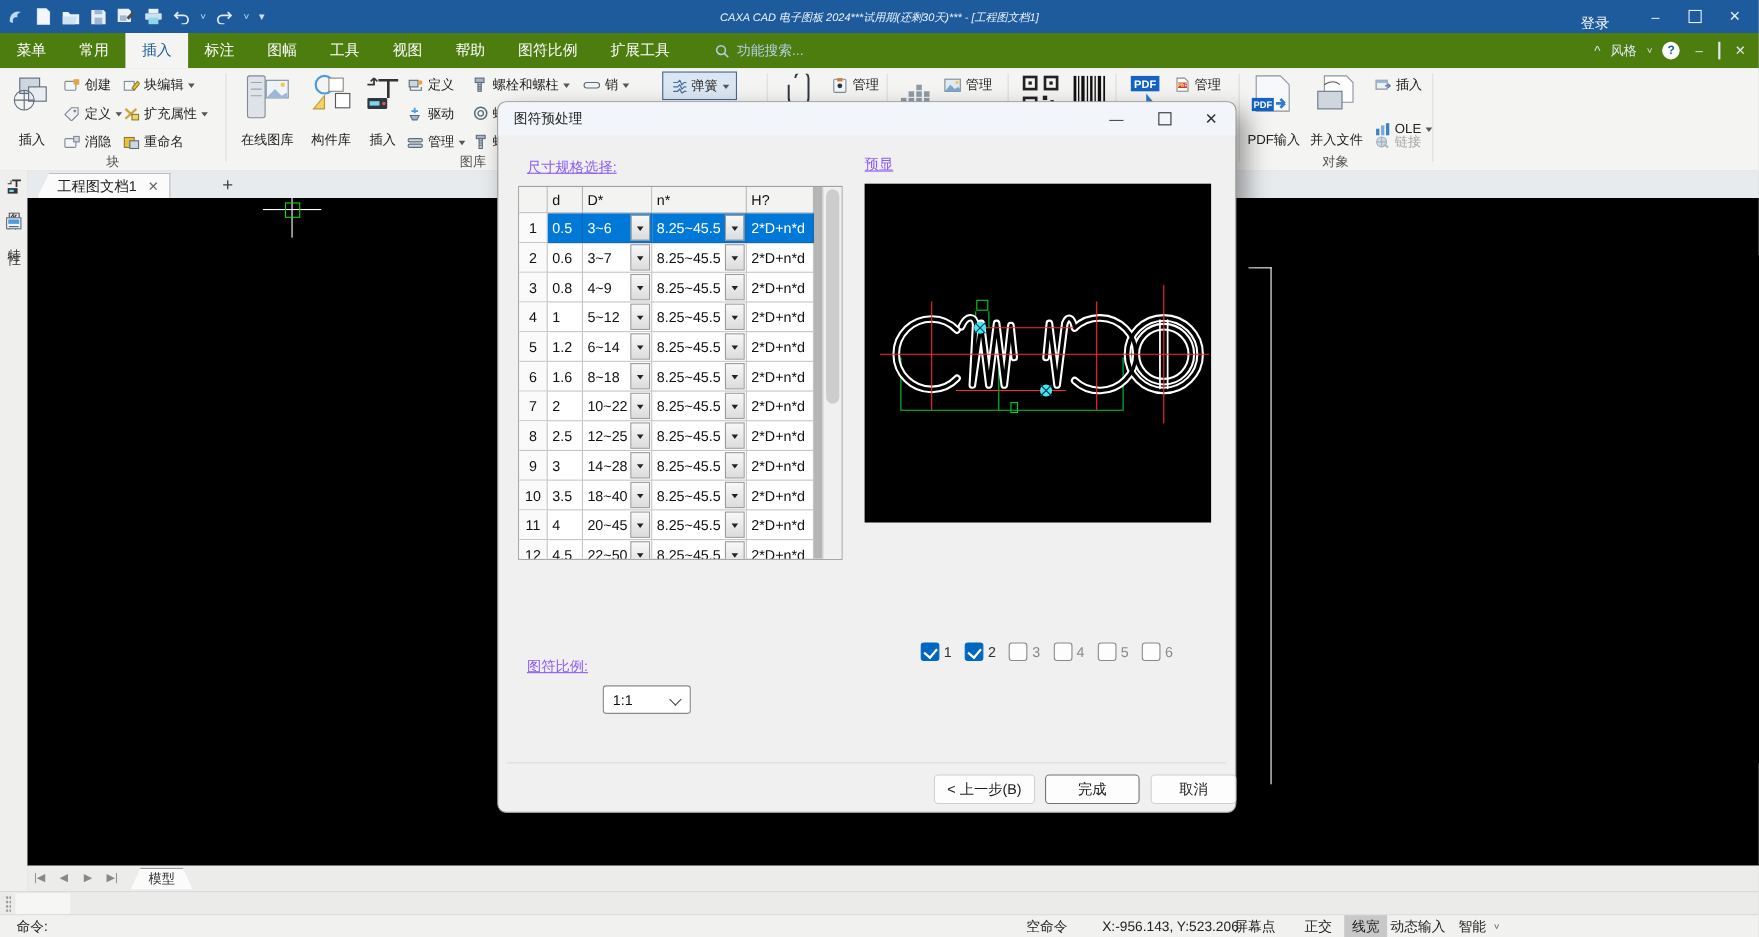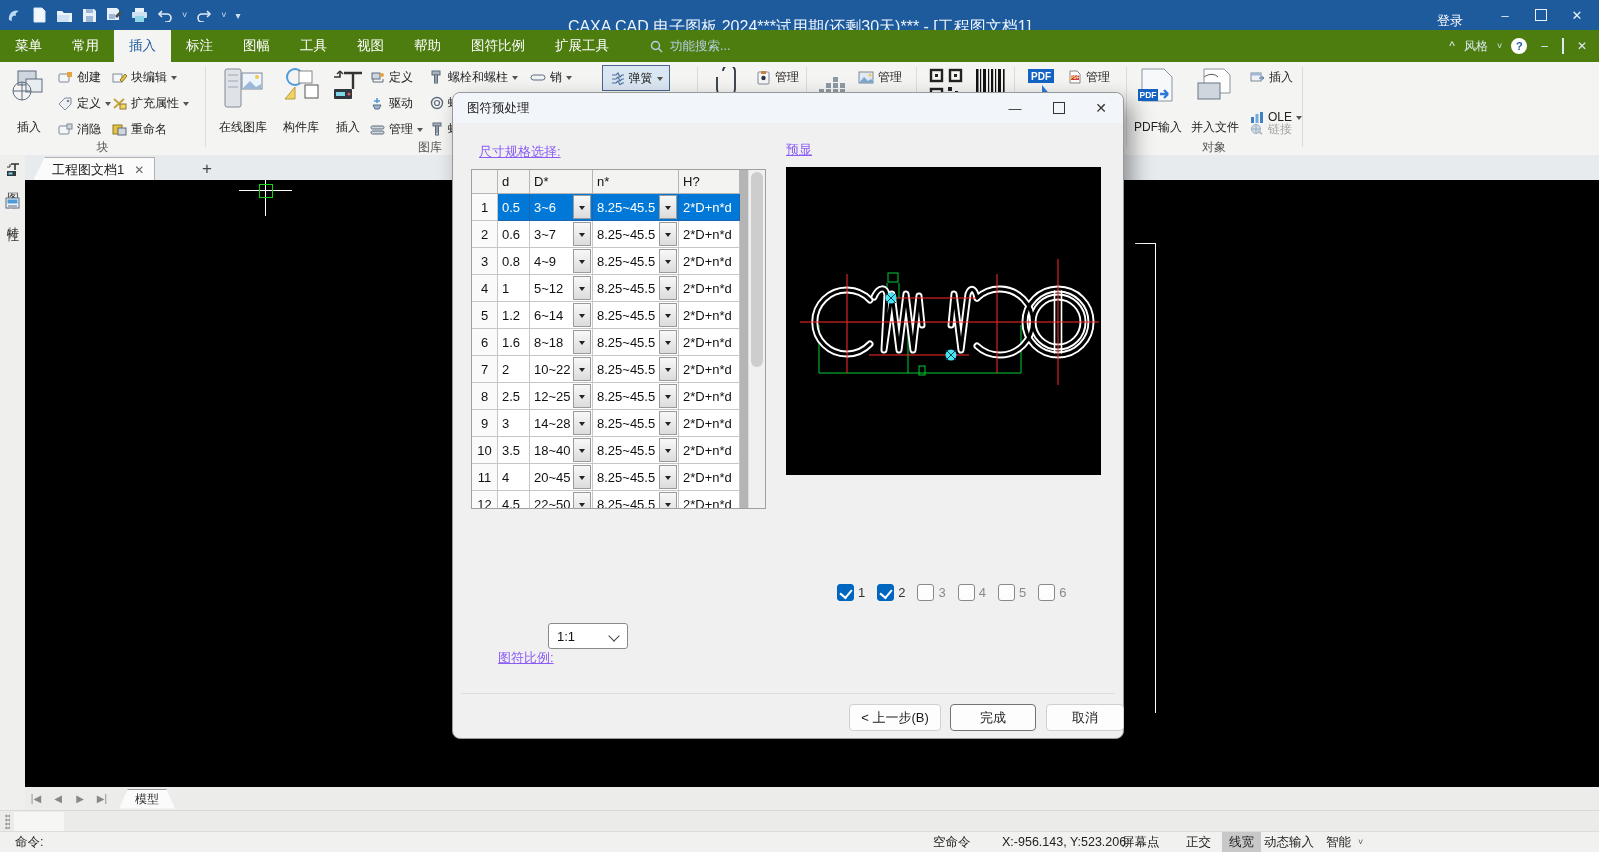--- a/index.html
+++ b/index.html
@@ -3,22 +3,22 @@
 <meta charset="utf-8">
 <style>
   html,body{margin:0;padding:0;background:#444;}
   #app{position:relative;width:1599px;height:852px;overflow:hidden;
        font-family:"Liberation Sans","DejaVu Sans",sans-serif;background:#f0f0f0;
        -webkit-font-smoothing:antialiased;}
   
   .titlebar{position:absolute;left:0;top:0;width:100%;height:30px;background:#1d5b9d;color:#fff;}
   .qat{position:absolute;left:6px;top:0;height:30px;display:flex;align-items:center;gap:9px;}
   .qat svg{display:block}
-  .title-text{position:absolute;left:50%;top:12px;transform:translateX(-50%);line-height:30px;
-              font-size:16px;white-space:nowrap;color:#eef4fb;}
+  .title-text{position:absolute;left:50%;top:2px;transform:translateX(-50%);line-height:30px;
+              font-size:10px;white-space:nowrap;color:#eef4fb;font-style:italic;}
   .tb-right{position:absolute;right:6px;top:0;height:30px;display:flex;align-items:flex-end;gap:4px;}
   .login{font-size:13px;margin-right:22px;}
   .winbtn{width:32px;height:30px;display:flex;align-items:center;justify-content:center;font-size:13px;color:#e9f0f8;}
   
   .menurow{position:absolute;left:0;top:30px;width:100%;height:32px;background:#4d7c0f;color:#fff;
            display:flex;align-items:center;font-size:13.5px;}
   .mtab{padding:0 15px;height:32px;line-height:32px;white-space:nowrap;}
   .mtab.active{background:#f4f4f3;color:#1d5b9d;}
   .msearch{display:flex;align-items:center;gap:7px;margin-left:26px;color:#b9cfe6;font-size:12.5px;}
   .mr-right{margin-left:auto;display:flex;align-items:center;gap:9px;padding-right:8px;font-size:12px;color:#dfe9f4;}
@@ -920,21 +920,21 @@
           <span class="cb"></span>
           <span>5</span>
         </span>
       <span class="cbitem dim">
           <span class="cb"></span>
           <span>6</span>
         </span>
     </div>
 
 
-    <span class="dlg-label" style="left:26px;top:556px;margin-left:19px;">图符比例:</span>
+    <span class="dlg-label" style="left:26px;top:504px;">图符比例:</span>
     <div class="combo">
       <span>1:1</span>
       <span class="chev"></span>
     </div>
 
     <div class="dlg-sep"></div>
     <div class="btn" style="left:396px;width:92px;text-align:right;">&lt; 上一步(B)</div>
     <div class="btn default" style="left:497px;width:86px;">完成</div>
     <div class="btn" style="left:593px;width:78px;">取消</div>
   </div>

